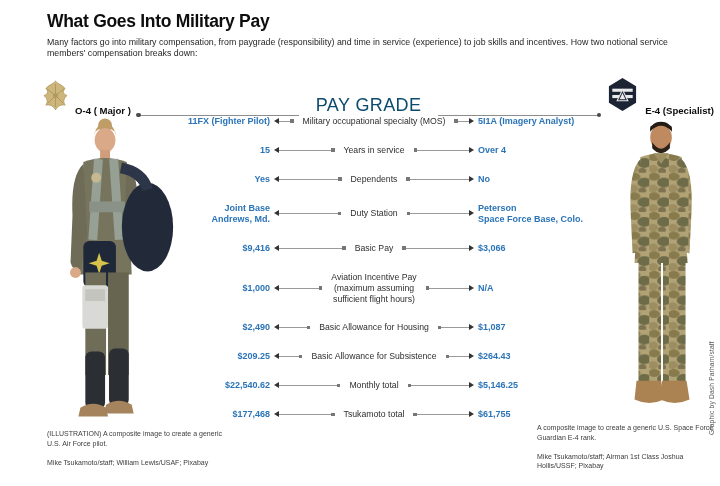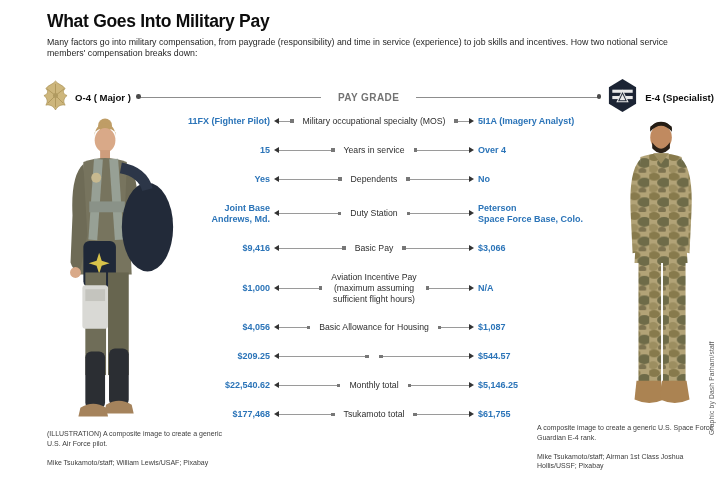--- a/index.html
+++ b/index.html
@@ -7,23 +7,23 @@
               font-family:"Liberation Sans", sans-serif; }
   .page { position:relative; width:720px; height:486px; background:#fff;margin-left:12px; }
 
   .title { position:absolute; left:35px; top:11px; font-size:17.5px; font-weight:bold;
            color:#0d0d0d; letter-spacing:-0.3px; }
   .subtitle { position:absolute; left:35px; top:37px; width:648px; font-size:8.8px;
               line-height:1.3; color:#1f1f1f; }
 
   
   .paygrade-bar { position:absolute; left:30px; top:78px; width:672px; height:38px;
-                  display:flex; align-items:center; }
+                  display:flex; align-items:flex-end; }
   .rank-label { font-size:9.6px; font-weight:bold; color:#0d0d0d; white-space:nowrap; }
-  .paygrade-title { font-size:10px; font-weight:bold; color:#737373; letter-spacing:0.4px;
+  .paygrade-title { font-size:18px; font-weight:normal; color:#0c4a6e; letter-spacing:0.4px;
                     white-space:nowrap; padding:0 10px; }
   .hbar-line { flex:1 1 auto; height:0; border-top:1.3px solid #8d8d8d; position:relative; margin:0 7px; }
   .hbar-line.dot-left::before { content:''; position:absolute; left:-2px; top:-3.2px;
       width:4.6px; height:4.6px; background:#4a4a4a; border-radius:50%; }
   .hbar-line.dot-right::after { content:''; position:absolute; right:-2px; top:-3.2px;
       width:4.6px; height:4.6px; background:#4a4a4a; border-radius:50%; }
   .insignia { flex:0 0 auto; margin-right:6px; }
   .insignia.right { margin-right:6px; margin-left:0; }
 
   
@@ -212,36 +212,37 @@
       <div class="arrow arrow-left"></div>
       <div class="row-label">Aviation Incentive Pay
 (maximum assuming
 sufficient flight hours)</div>
       <div class="arrow arrow-right"></div>
     </div>
     <div class="val col-right">N/A</div>
   </div>
 
   <div class="comp-row">
-    <div class="val col-left">$4,056</div>
+    <div class="val col-left">$2,490</div>
     <div class="col-center">
       <div class="arrow arrow-left"></div>
       <div class="row-label">Basic Allowance for Housing</div>
       <div class="arrow arrow-right"></div>
     </div>
     <div class="val col-right">$1,087</div>
   </div>
 
   <div class="comp-row">
     <div class="val col-left">$209.25</div>
     <div class="col-center">
       <div class="arrow arrow-left"></div>
-      <div class="arrow arrow-right"></div>
-    </div>
-    <div class="val col-right">$544.57</div>
+      <div class="row-label">Basic Allowance for Subsistence</div>
+      <div class="arrow arrow-right"></div>
+    </div>
+    <div class="val col-right">$264.43</div>
   </div>
 
   <div class="comp-row">
     <div class="val col-left">$22,540.62</div>
     <div class="col-center">
       <div class="arrow arrow-left"></div>
       <div class="row-label">Monthly total</div>
       <div class="arrow arrow-right"></div>
     </div>
     <div class="val col-right">$5,146.25</div>

